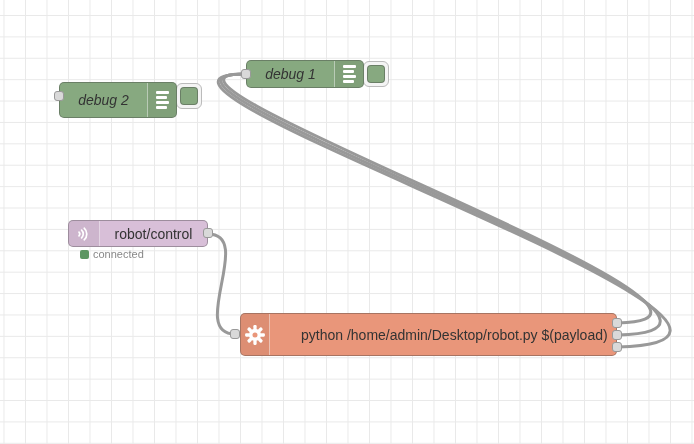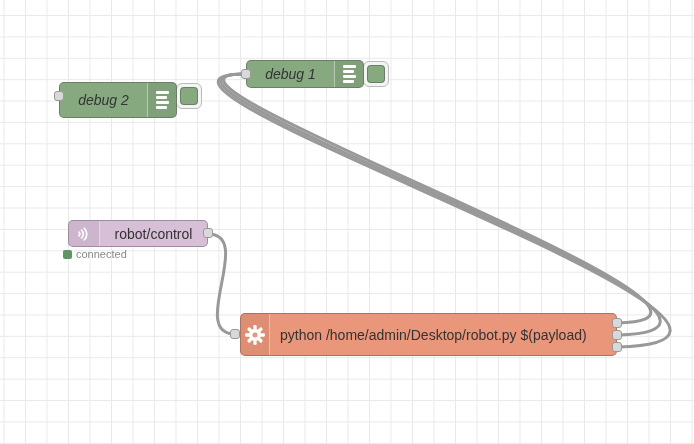--- a/index.html
+++ b/index.html
@@ -21,21 +21,21 @@
   .node {
     position:absolute; box-sizing:border-box;
     border:1px solid rgba(60,60,60,0.38); border-radius:5px;
     display:flex; align-items:stretch;
     font-size:14px; color:var(--label, #333);
     z-index:3;
   }
   .node-debug2 { left:59px;  top:82px;  width:118px; height:36px; background:var(--debug); }
   .node-debug1 { left:246px; top:60px;  width:118px; height:28px; background:var(--debug); }
   .node-mqtt   { left:68px;  top:220px; width:140px; height:27px; background:var(--mqtt); }
-  .node-exec   { left:240px; top:313px; width:377px; height:43px; background:var(--exec); }
+  .node-exec   { left:240px; top:313px; width:377px; height:43px; background:var(--exec);gap:21px; }
 
   .node-label { flex:1; display:flex; align-items:center; justify-content:center; white-space:nowrap; overflow:hidden; }
   .node-label.italic { font-style:italic; }
   .node-label.left { justify-content:flex-start; padding-left:10px; }
 
   .icon-strip {
     width:28px; display:flex; align-items:center; justify-content:center;
     background:rgba(0,0,0,0.05); flex:none;
   }
   .icon-strip.right  { border-left:1px solid rgba(255,255,255,0.45); border-radius:0 4px 4px 0; }
@@ -114,21 +114,21 @@
         <g stroke="#fff" stroke-width="1.7" fill="none" stroke-linecap="round">
           <path d="M 5,8.2 A 2.6,2.6 0 0 1 5,11.8"></path>
           <path d="M 7.6,6.2 A 5.2,5.2 0 0 1 7.6,13.8"></path>
           <path d="M 10.2,4.2 A 7.8,7.8 0 0 1 10.2,15.8"></path>
         </g>
       </svg>
     </div>
     <div class="node-label">robot/control</div>
   </div>
   <div class="port" style="left:203px; top:228px;"></div>
-  <div class="status" style="left:63px; top:248px;">
+  <div class="status" style="left:80px; top:248px;">
     <span class="dot"></span>
     <span>connected</span>
   </div>
 
   <div class="node node-exec">
     <div class="icon-strip left">
       <svg width="22" height="22" viewBox="0 0 20 20">
         <g fill="#fff">
           <circle cx="10" cy="10" r="5.6"></circle>
           <g>

